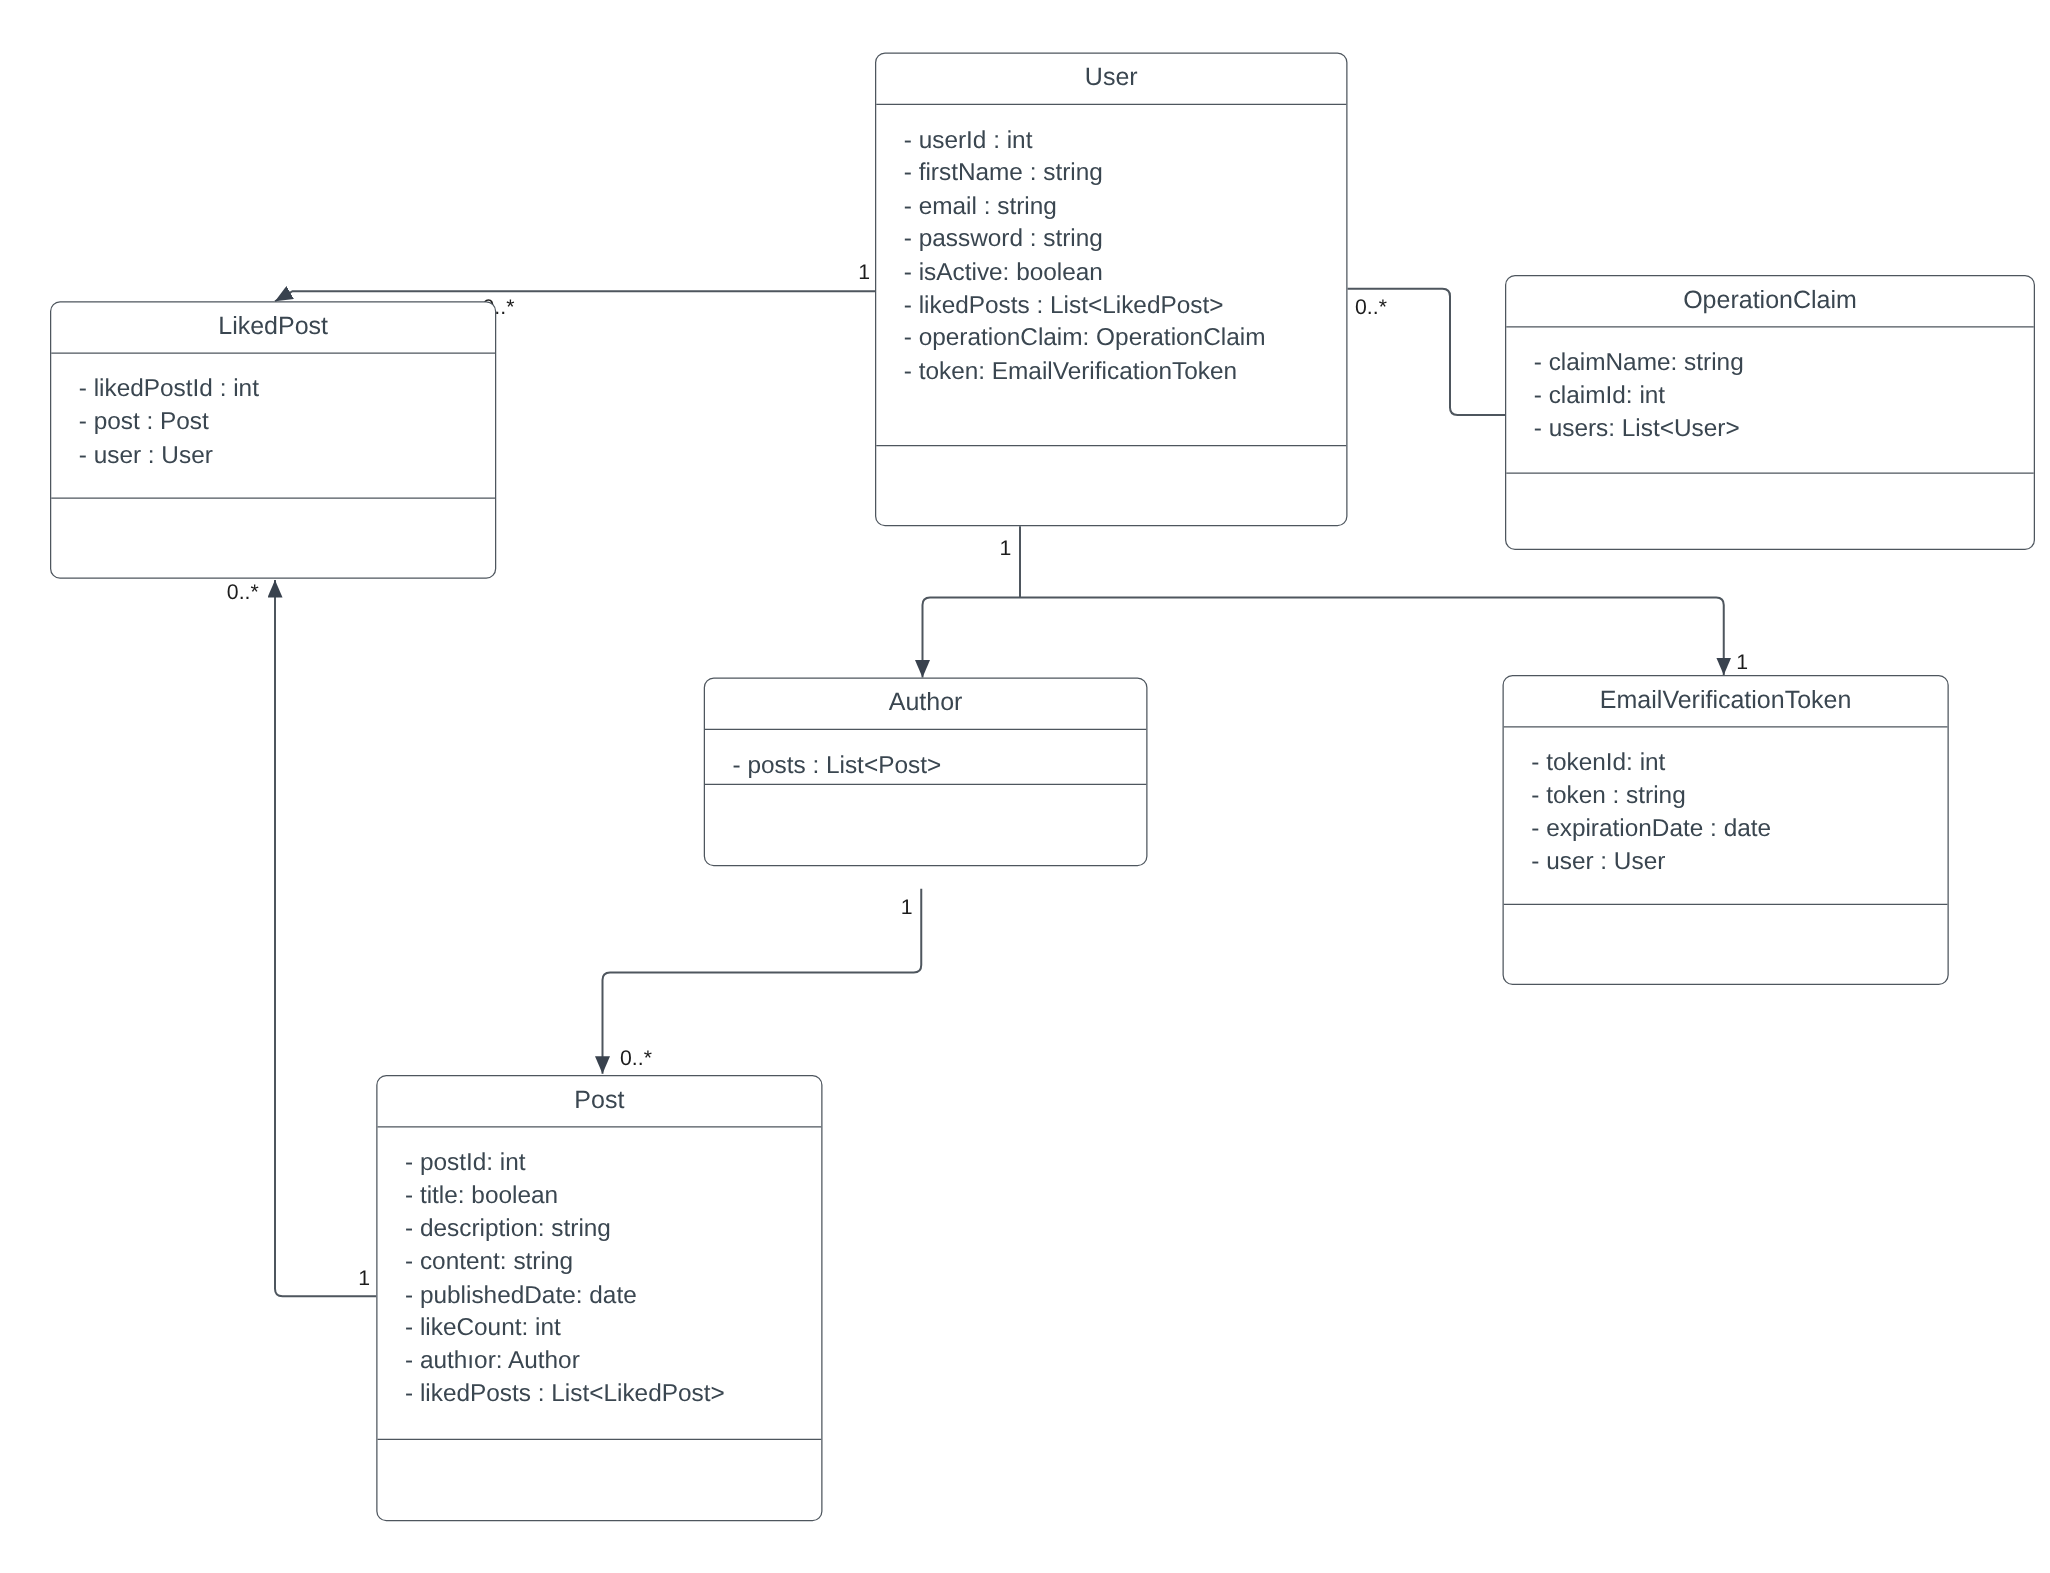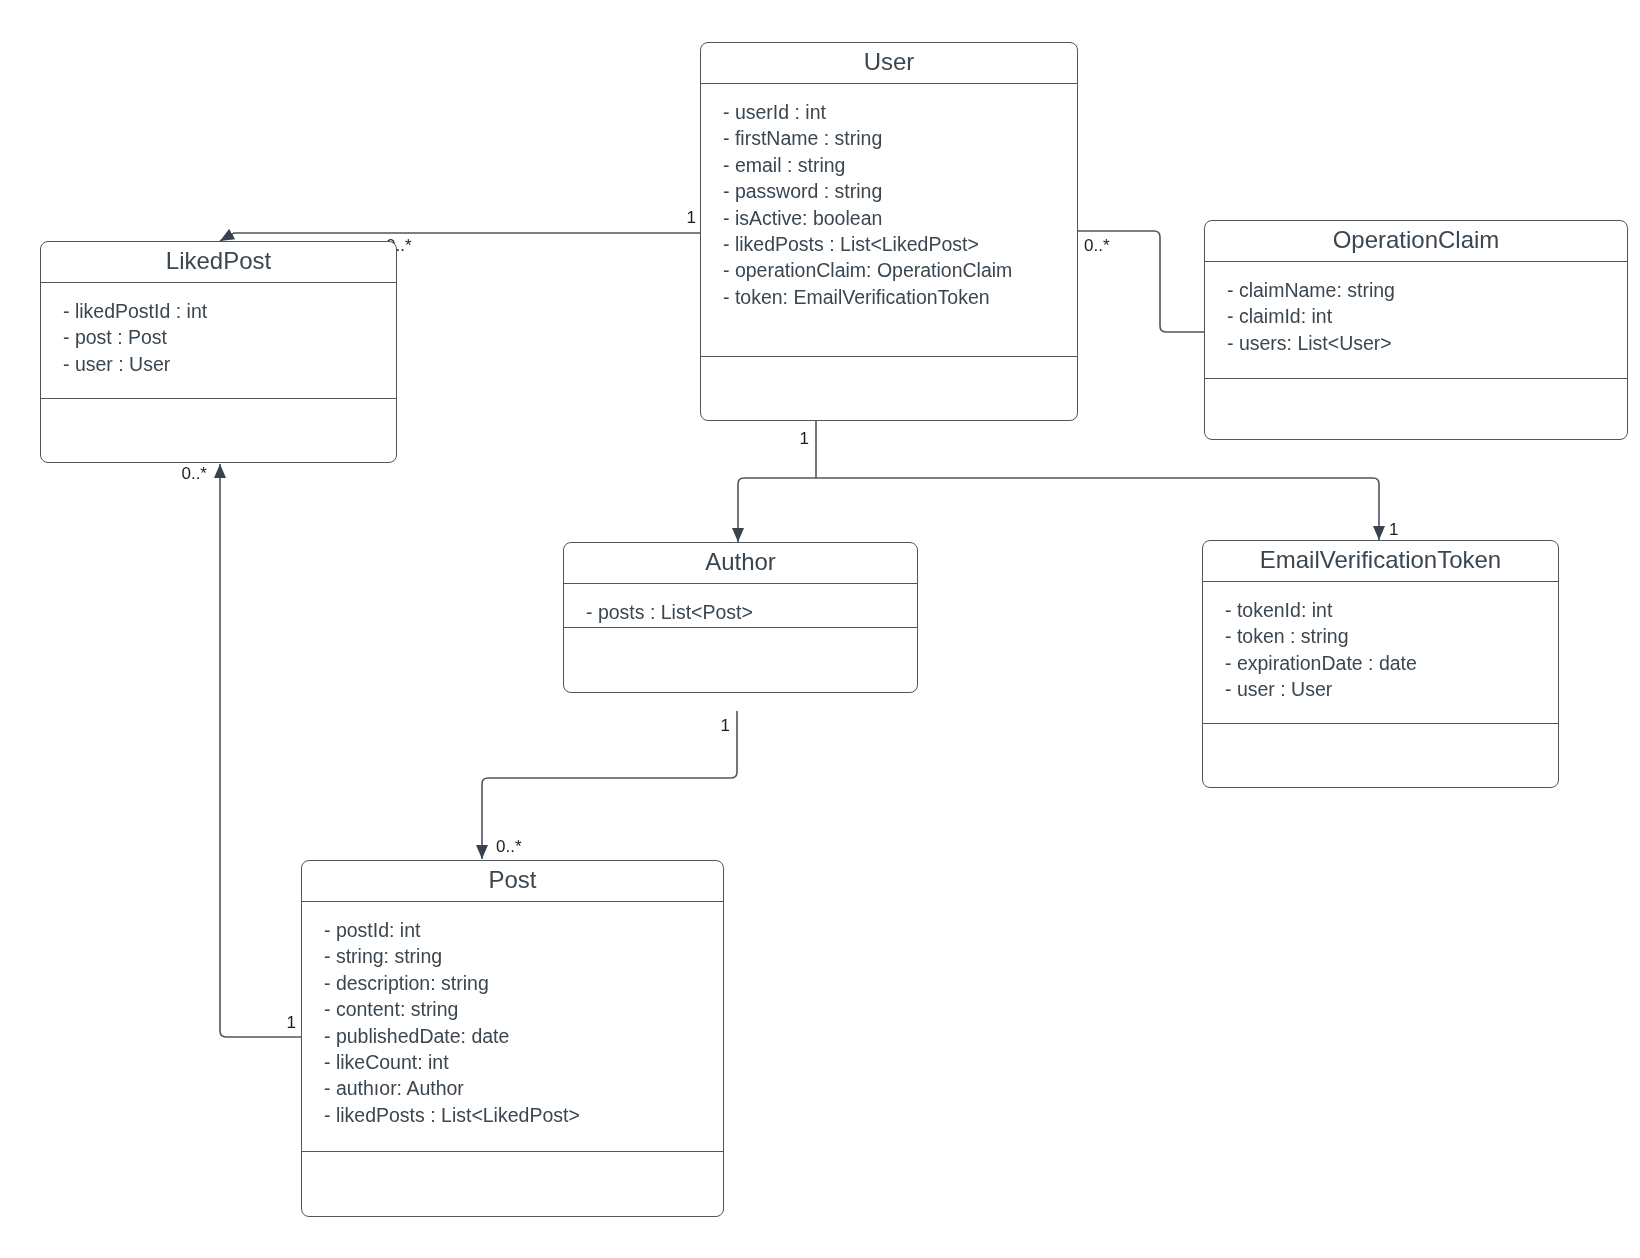--- a/index.html
+++ b/index.html
@@ -13,21 +13,21 @@
   .mult{
     font-family:"Liberation Sans", sans-serif;font-size:17px;fill:#1c1c1c;
   }
   .cls{
     position:absolute;box-sizing:border-box;background:#ffffff;
     border:1.6px solid #4e565e;border-radius:8px;
     display:flex;flex-direction:column;
   }
   .cls-title{
     height:40px;line-height:38px;flex:0 0 auto;text-align:center;
-    font-size:24px;border-bottom:1.6px solid #4e565e;
+    font-size:20px;border-bottom:1.6px solid #4e565e;
   }
   .cls-attrs{
     flex:1 1 auto;padding:15px 8px 0 22px;
     font-size:19.5px;line-height:26.4px;overflow:hidden;
   }
   .attr-line{white-space:pre;}
   .cls-methods{flex:0 0 auto;border-top:1.6px solid #4e565e;}
 </style>
 </head>
 <body>
@@ -114,25 +114,25 @@
     <div class="cls-title">EmailVerificationToken</div>
     <div class="cls-attrs">
         <div class="attr-line">- tokenId: int</div>
         <div class="attr-line">- token : string</div>
         <div class="attr-line">- expirationDate : date</div>
         <div class="attr-line">- user : User</div>
       </div>
     <div class="cls-methods" style="height:63px"></div>
   </section>
 
-  <section class="cls" style="left:301px;top:860px;width:423px;height:357px">
+  <section class="cls" style="left:301px;top:860px;width:357px;height:357px">
     <div class="cls-title">Post</div>
     <div class="cls-attrs">
         <div class="attr-line">- postId: int</div>
-        <div class="attr-line">- string: string</div>
+        <div class="attr-line">- title: boolean</div>
         <div class="attr-line">- description: string</div>
         <div class="attr-line">- content: string</div>
         <div class="attr-line">- publishedDate: date</div>
         <div class="attr-line">- likeCount: int</div>
         <div class="attr-line">- authıor: Author</div>
         <div class="attr-line">- likedPosts : List&lt;LikedPost&gt;</div>
       </div>
     <div class="cls-methods" style="height:64px"></div>
   </section>
 

